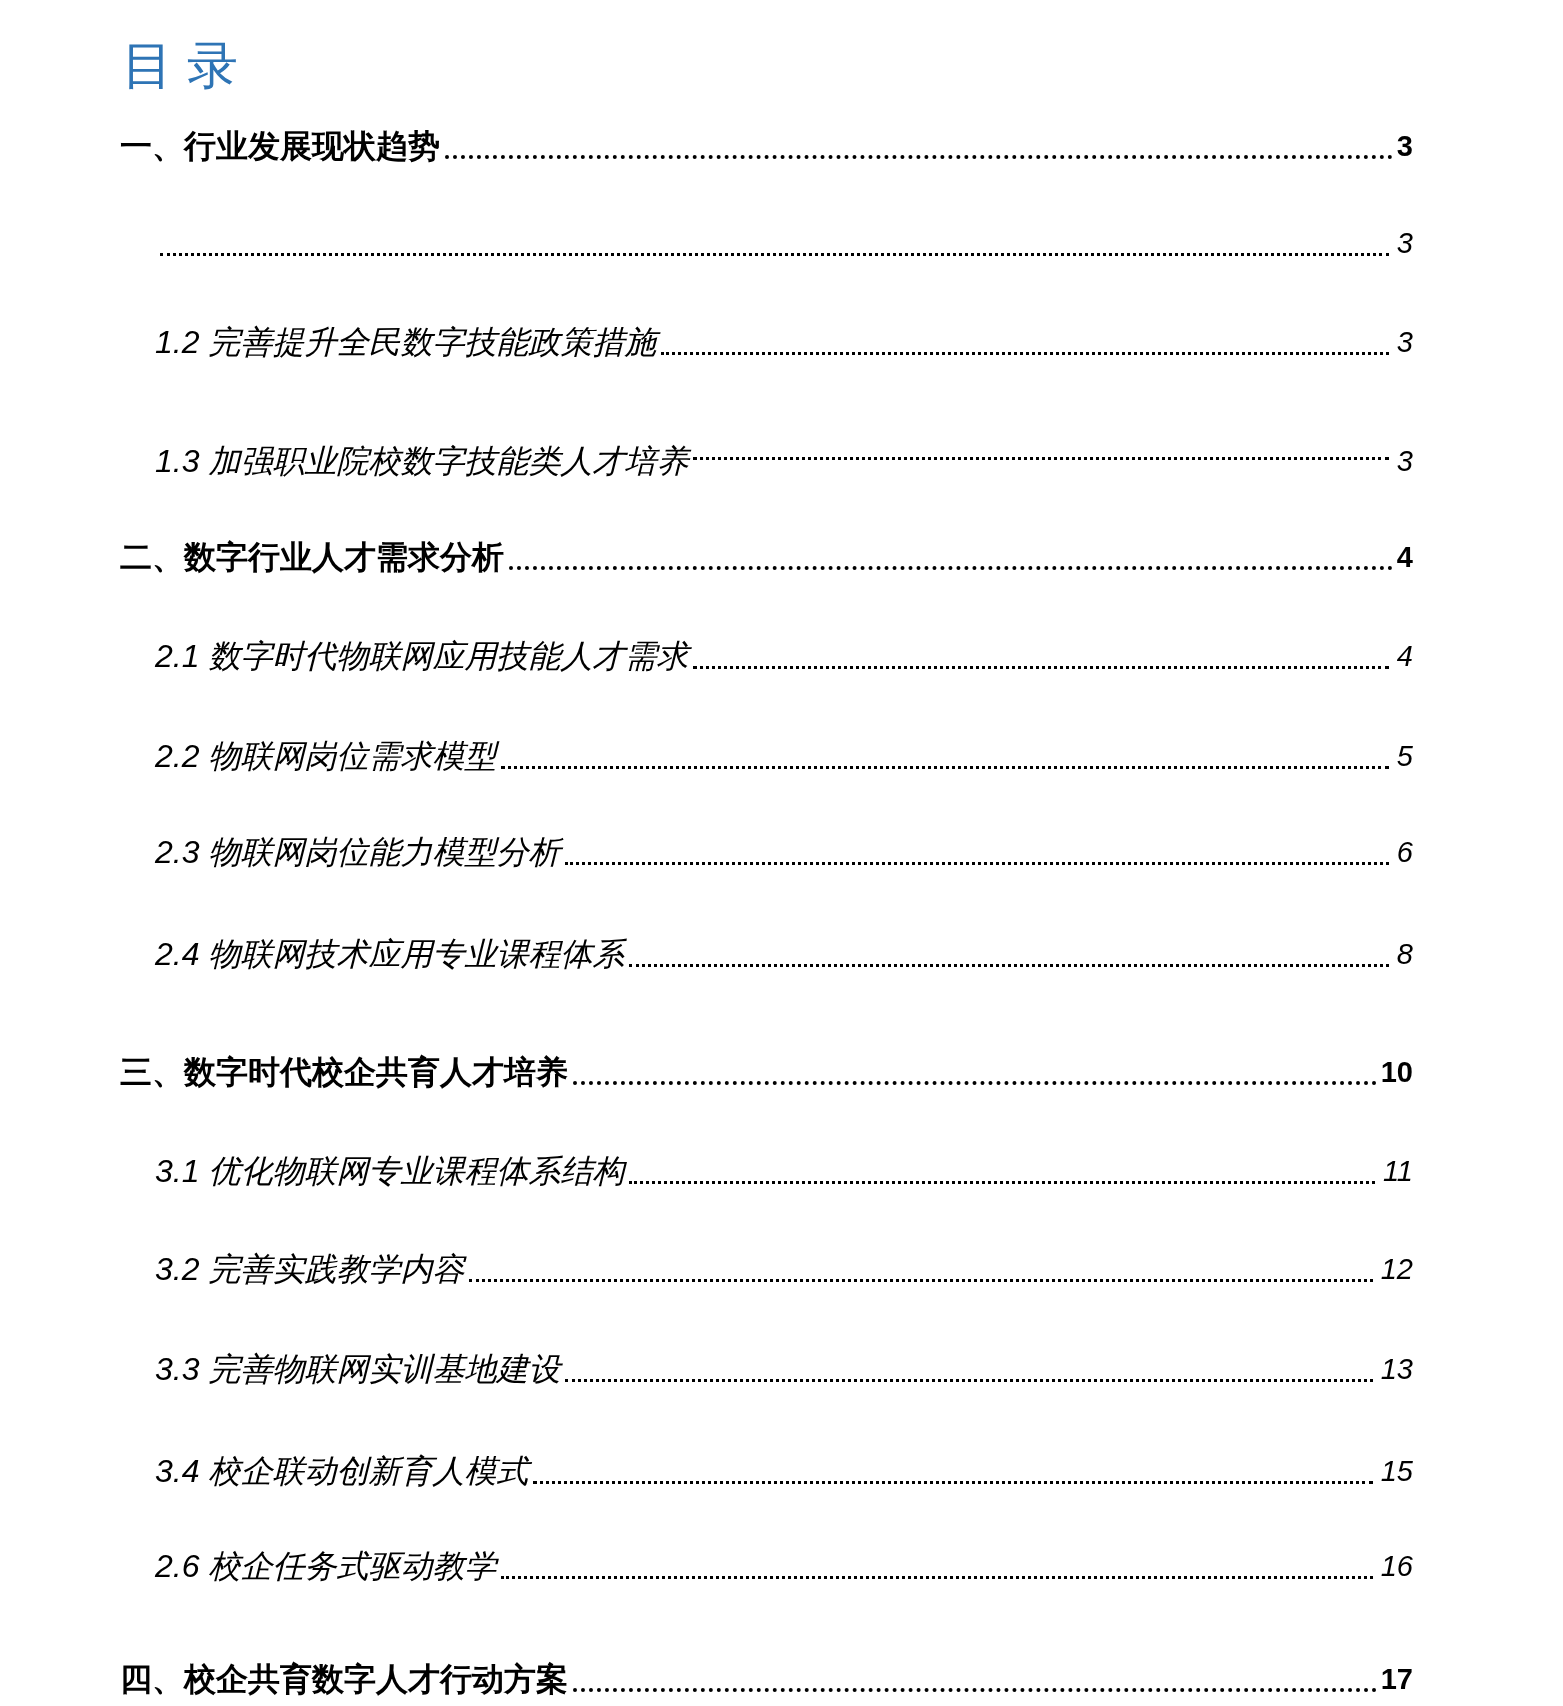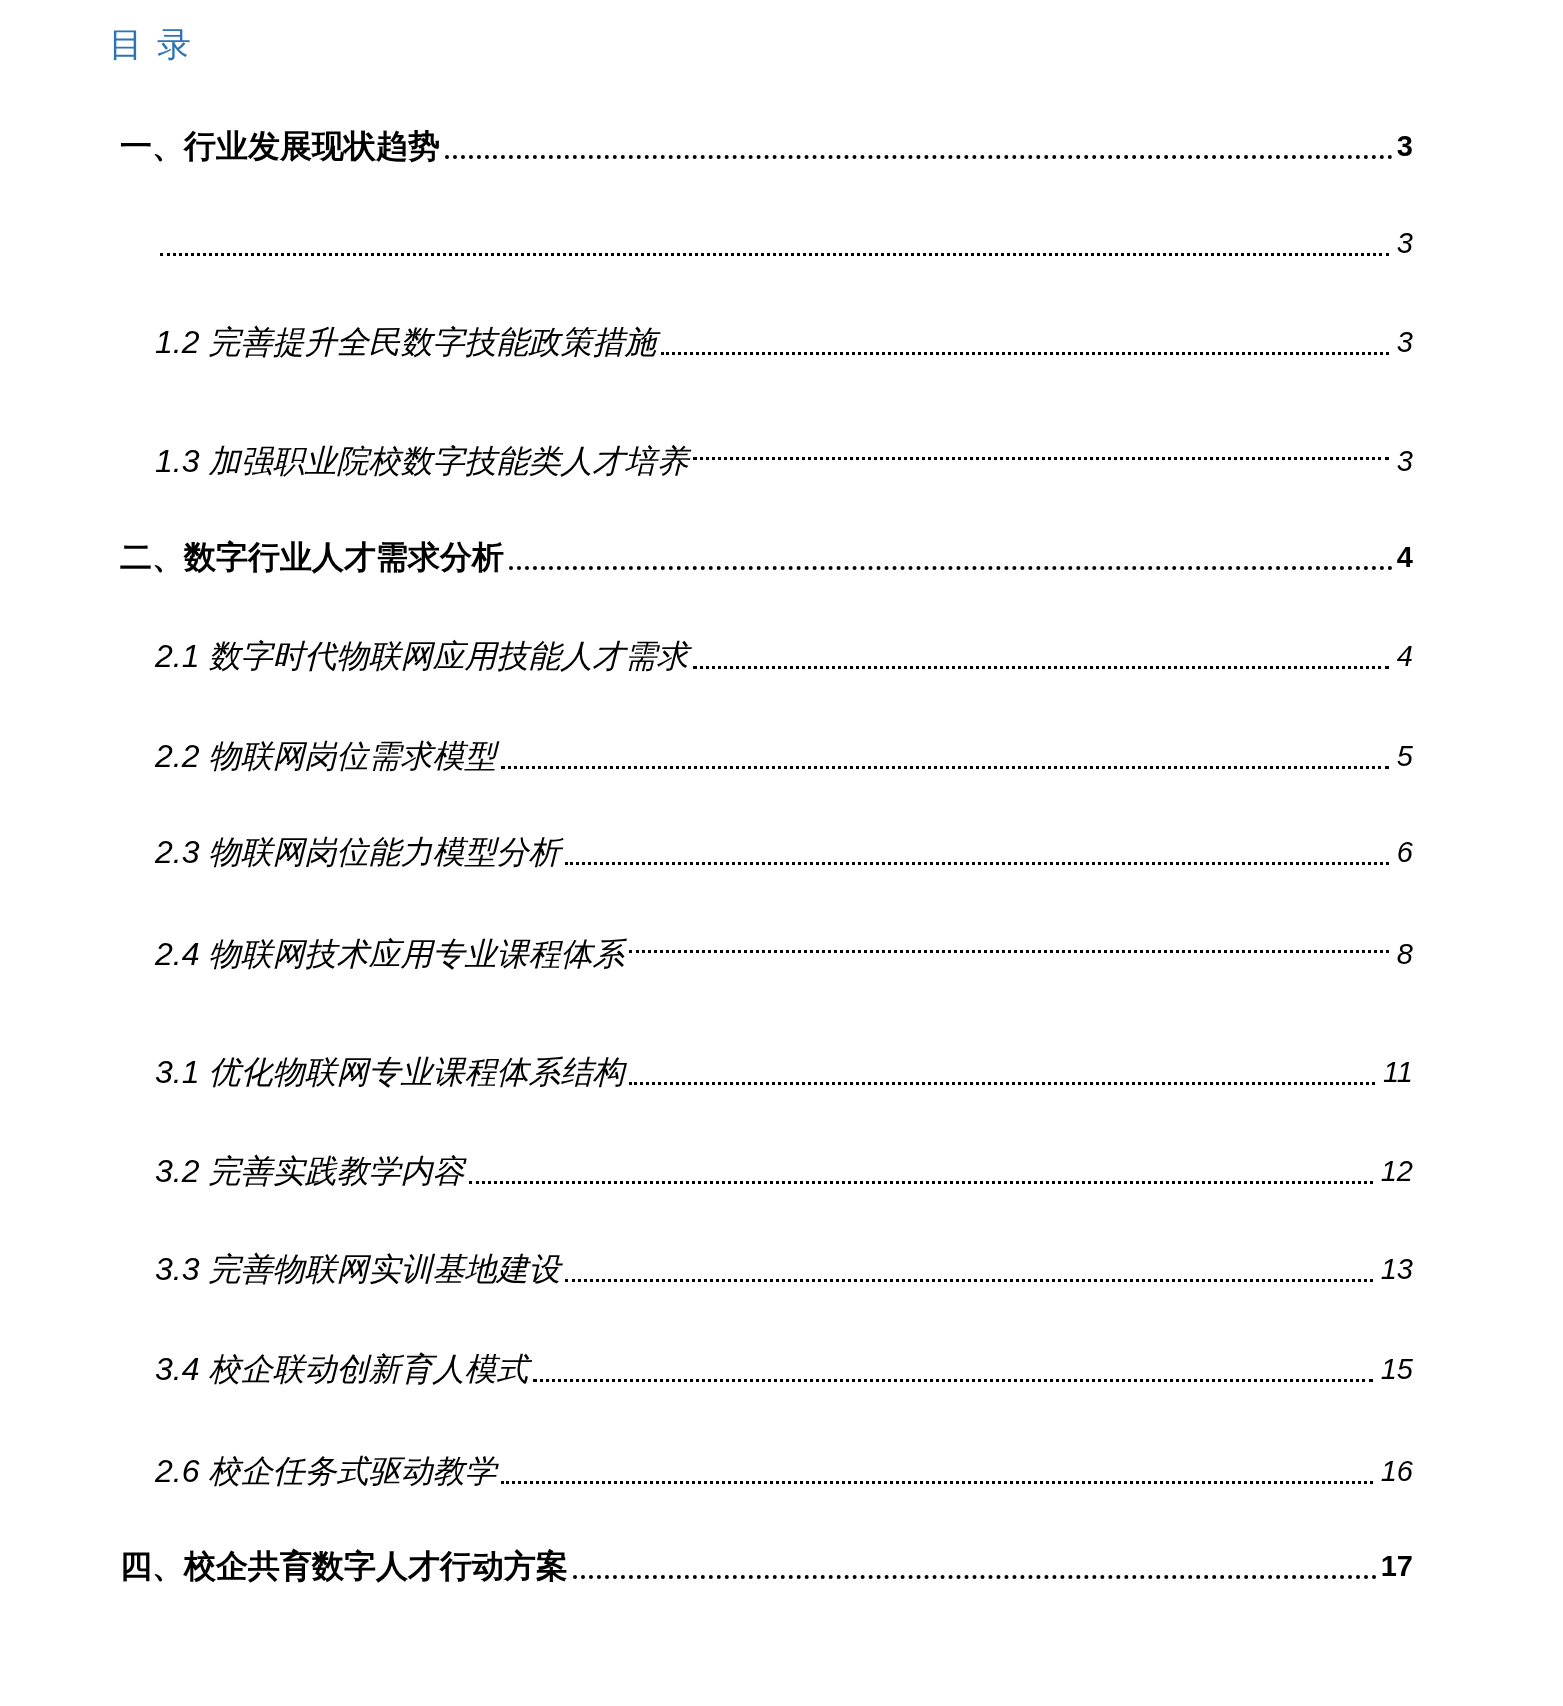--- a/index.html
+++ b/index.html
@@ -10,24 +10,24 @@
   body {
     width: 1563px;
     height: 1706px;
     position: relative;
     overflow: hidden;
     font-family: "Liberation Sans", sans-serif;
     color: #000000;
   }
   .doc-title {
     position: absolute;
-    left: 109px;
+    left: 122px;
     top: 2px;
     font-family: "Liberation Serif", "DejaVu Serif", serif;
-    font-size: 34px;
+    font-size: 51px;
     font-weight: 400;
     color: #2E74B5;
     letter-spacing: 14px;
     line-height: 1.2;
   }
   #toc {
     position: absolute;
     inset: 0;
   }
   .toc-row {
@@ -79,21 +79,21 @@
   }
   
   #toc .toc-row:nth-child(1)  { top: 127px;  }
   #toc .toc-row:nth-child(2)  { top: 224px;  }
   #toc .toc-row:nth-child(3)  { top: 323px;  }
   #toc .toc-row:nth-child(4)  { top: 442px; align-items: center;  }
   #toc .toc-row:nth-child(5)  { top: 538px;  }
   #toc .toc-row:nth-child(6)  { top: 637px;  }
   #toc .toc-row:nth-child(7)  { top: 737px;  }
   #toc .toc-row:nth-child(8)  { top: 833px;  }
-  #toc .toc-row:nth-child(9)  { top: 935px; align-items: center;  }
+  #toc .toc-row:nth-child(9)  { top: 935px;  }
   #toc .toc-row:nth-child(10) { top: 1053px; }
   #toc .toc-row:nth-child(11) { top: 1152px; }
   #toc .toc-row:nth-child(12) { top: 1250px; }
   #toc .toc-row:nth-child(13) { top: 1350px; }
   #toc .toc-row:nth-child(14) { top: 1452px; }
   #toc .toc-row:nth-child(15) { top: 1547px; }
   #toc .toc-row:nth-child(16) { top: 1660px; justify-content: space-between; }
 </style>
 </head>
 <body>
@@ -148,20 +148,25 @@
     <span class="toc-leader"></span>
     <span class="toc-page">6</span>
   </div>
 
   <div class="toc-row level2">
     <span class="toc-title">2.4 物联网技术应用专业课程体系</span>
     <span class="toc-leader"></span>
     <span class="toc-page">8</span>
   </div>
 
+  <div class="toc-row level1">
+    <span class="toc-title">三、数字时代校企共育人才培养</span>
+    <span class="toc-leader"></span>
+    <span class="toc-page">10</span>
+  </div>
 
   <div class="toc-row level2">
     <span class="toc-title">3.1 优化物联网专业课程体系结构</span>
     <span class="toc-leader"></span>
     <span class="toc-page">11</span>
   </div>
 
   <div class="toc-row level2">
     <span class="toc-title">3.2 完善实践教学内容</span>
     <span class="toc-leader"></span>

